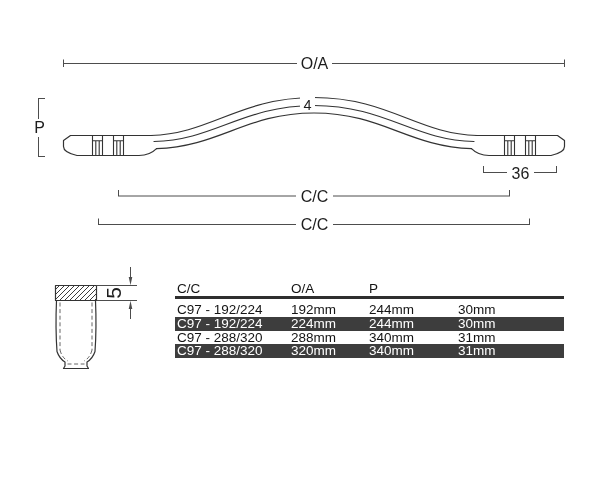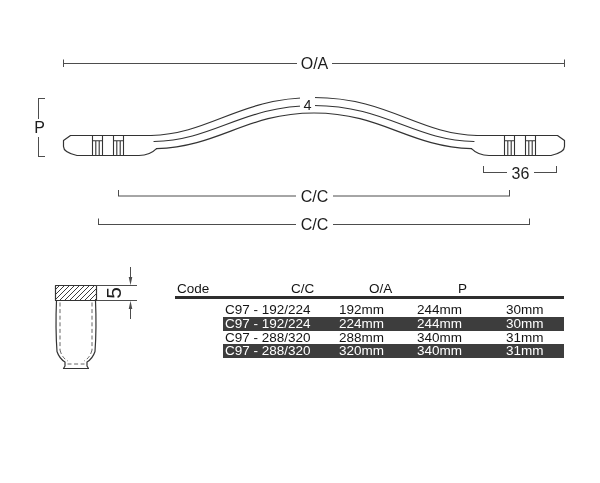--- a/index.html
+++ b/index.html
@@ -17,21 +17,21 @@
   }
   .spec-header{
     display:grid;grid-template-columns:114px 78px 89px 1fr;
     height:16px;padding-top:2px;align-items:end;
     border-bottom:3.4px solid var(--rule,#2e2e2e);
   }
   .spec-header > div{padding-left:2px;font-size:13.5px;}
   .spec-rows{margin-top:4px;}
   .spec-row{
     display:grid;grid-template-columns:114px 78px 89px 1fr;
-    height:13.8px;line-height:13.8px;align-items:center;margin-left:48px;
+    height:13.8px;line-height:13.8px;align-items:center;
   }
   .spec-row > div{padding-left:2px;white-space:nowrap;}
   .spec-row.highlight{
     background:var(--hl-bg,#3d3d3d);
     color:var(--hl-fg,#ffffff);
   }
 </style>
 </head>
 <body>
 
@@ -108,21 +108,20 @@
       <path d="M 130.5,267 V 278 M 130.5,319 V 308"></path>
     </g>
     <polygon points="128.7,277 132.3,277 130.5,285.2" fill="#4d4d4d"></polygon>
     <polygon points="128.7,309 132.3,309 130.5,300.8" fill="#4d4d4d"></polygon>
     <text x="113" y="293" text-anchor="middle" dominant-baseline="central" font-size="21" transform="rotate(-90 113 293)">5</text>
   </svg>
 
   
   <div class="spec-table">
     <div class="spec-header">
-      <div>Code</div>
       <div>C/C</div>
       <div>O/A</div>
       <div>P</div>
     </div>
     <div class="spec-rows">
       <div class="spec-row">
         <div>C97 - 192/224</div>
         <div>192mm</div>
         <div>244mm</div>
         <div>30mm</div>

